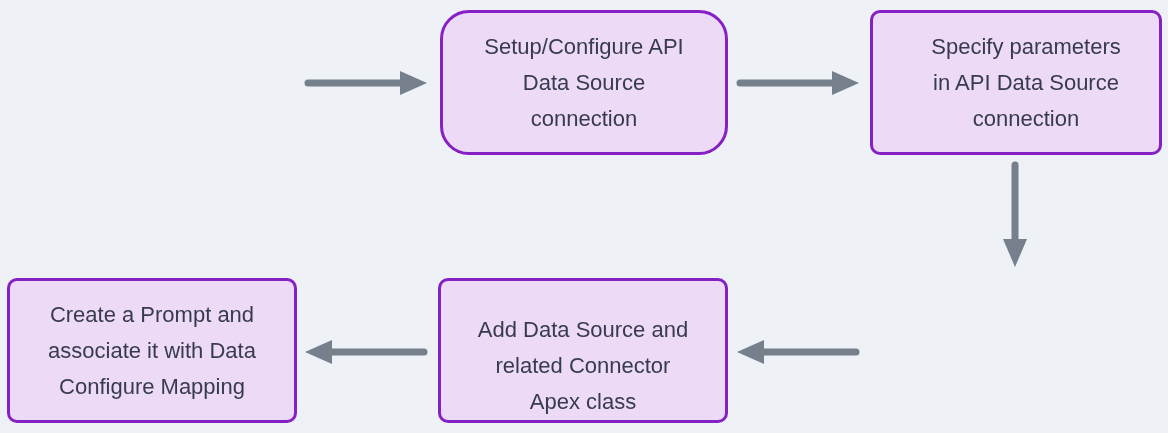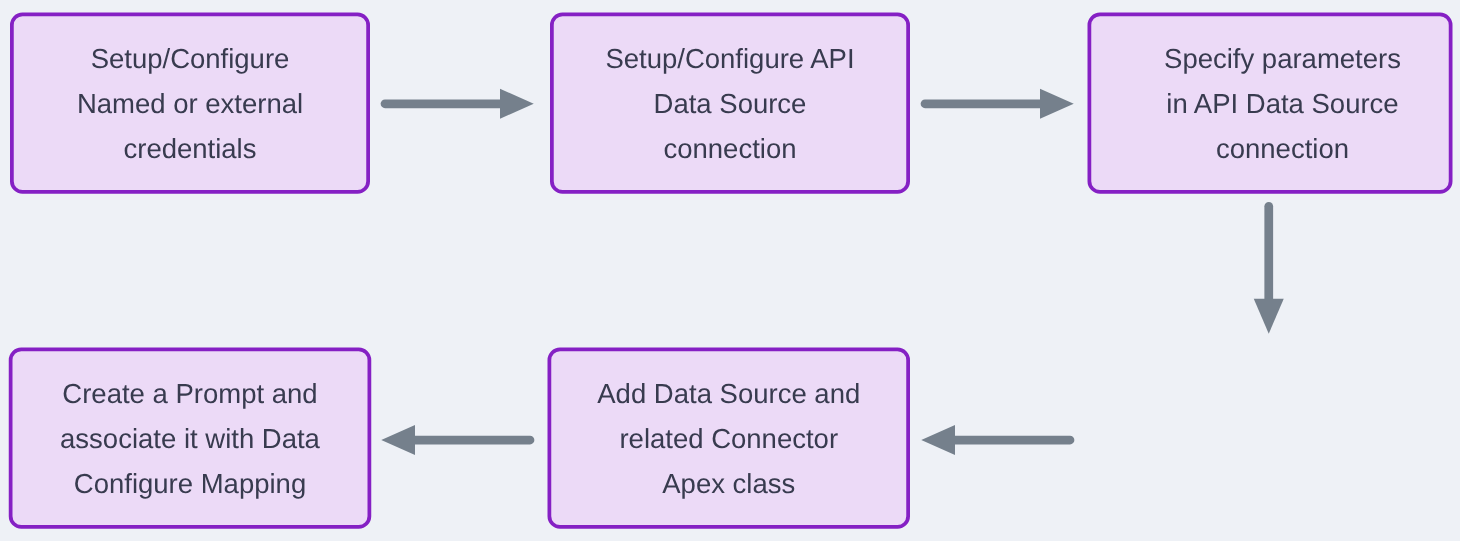--- a/index.html
+++ b/index.html
@@ -38,43 +38,38 @@
   .arrow {
     position: absolute;
     line-height: 0;
   }
   .arrow svg { display: block; }
   .arrow line { stroke: #75808c; stroke-width: 7; stroke-linecap: round; }
   .arrow path { fill: #75808c; }
 
   
   .n0 { left: 8px;   top: 10px;  width: 288px; height: 145px; }
-  .n1 { left: 440px; top: 10px;  width: 288px; height: 145px; }
+  .n1 { left: 440px; top: 10px;  width: 288px; height: 145px; border-radius: 29px; }
   .n2 { left: 870px; top: 10px;  width: 292px; height: 145px; padding-left: 20px; }
   .n3 { left: 870px; top: 278px; width: 292px; height: 145px; }
-  .n4 { left: 438px; top: 278px; width: 290px; height: 145px; }
+  .n4 { left: 438px; top: 278px; width: 290px; height: 145px; align-items: flex-end; }
   .n5 { left: 7px;   top: 278px; width: 290px; height: 145px; }
 
   
   .a0 { left: 303px;  top: 68px;  }
   .a1 { left: 735px;  top: 68px;  }
   .a2 { left: 1000px; top: 160px; }
   .a3 { left: 735px;  top: 337px; }
   .a4 { left: 303px;  top: 337px; }
 </style>
 </head>
 <body>
 
 <div class="canvas">
 
-  <div class="node n0">
-    <span class="label">Setup/Configure
-Named or external
-credentials</span>
-  </div>
 
   <div class="node n1">
     <span class="label">Setup/Configure API
 Data Source
 connection</span>
   </div>
 
   <div class="node n2">
     <span class="label">Specify parameters
 in API Data Source

